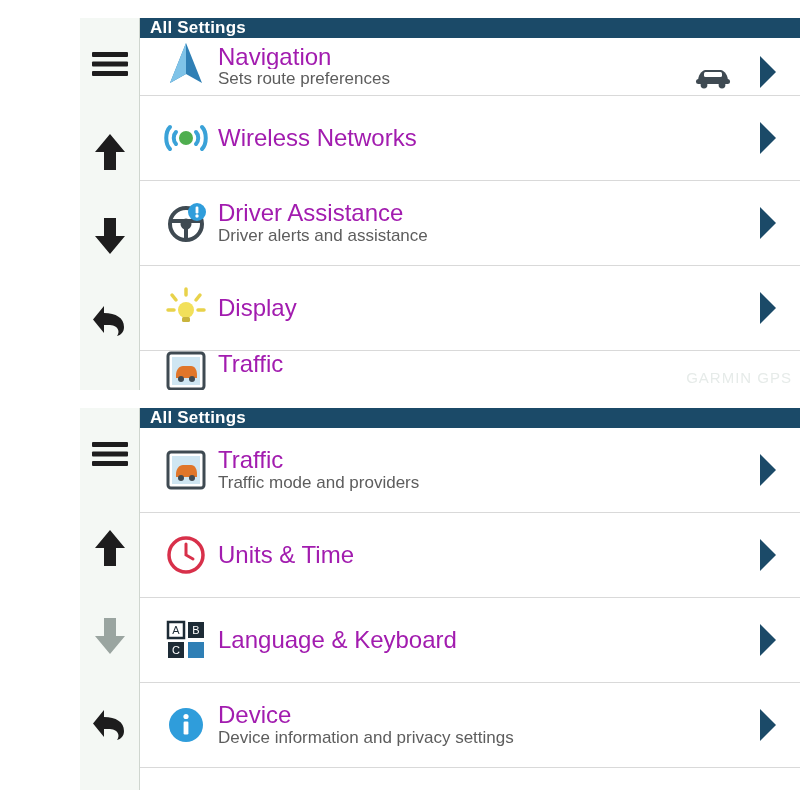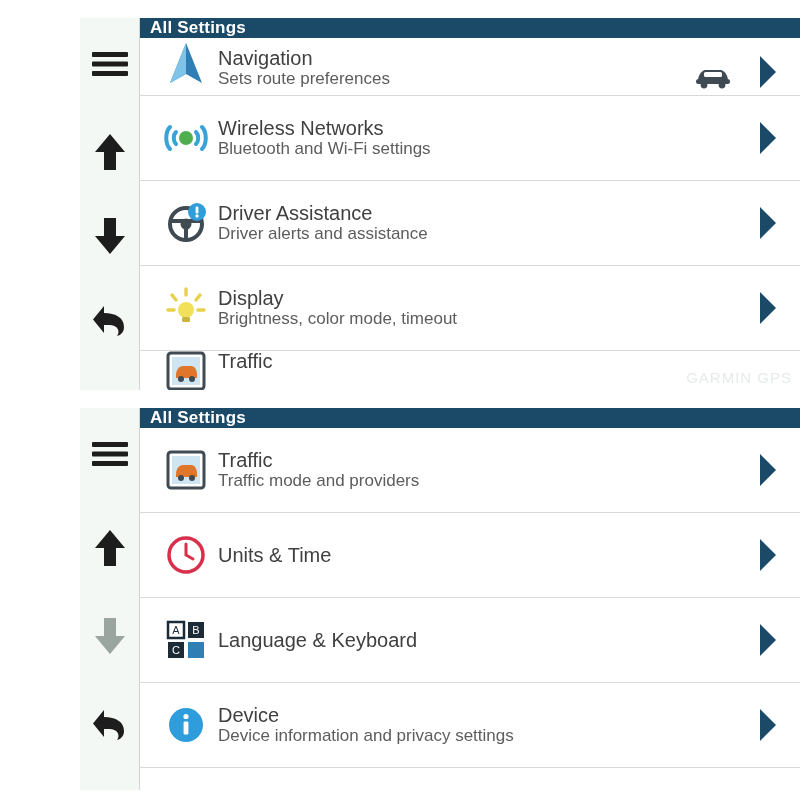--- a/index.html
+++ b/index.html
@@ -90,22 +90,22 @@
     display: flex;
     align-items: center;
     justify-content: center;
   }
   .row-text {
     flex: 1 1 auto;
     padding-left: 4px;
     min-width: 0;
   }
   .row-title {
-    font-size: 20px;
-    color: #404040;
+    font-size: 24px;
+    color: #a21caf;
     line-height: 1.05;
     white-space: nowrap;
     overflow: hidden;
   }
   .row-sub {
     font-size: 17px;
     color: #5d5d5d;
     white-space: nowrap;
     overflow: hidden;
   }
@@ -217,21 +217,20 @@
           <svg width="48" height="34" viewBox="0 0 48 34">
             <path d="M8 6 C3 11 3 23 8 28" stroke="#3aa2d8" stroke-width="4" fill="none" stroke-linecap="round"></path>
             <path d="M14 11 C11 14 11 20 14 23" stroke="#3aa2d8" stroke-width="4" fill="none" stroke-linecap="round"></path>
             <circle cx="24" cy="17" r="7" fill="#4fae4f"></circle>
             <path d="M34 11 C37 14 37 20 34 23" stroke="#3aa2d8" stroke-width="4" fill="none" stroke-linecap="round"></path>
             <path d="M40 6 C45 11 45 23 40 28" stroke="#3aa2d8" stroke-width="4" fill="none" stroke-linecap="round"></path>
           </svg>
         </div>
         <div class="row-text">
           <div class="row-title">Wireless Networks</div>
-          <div class="row-sub">Bluetooth and Wi-Fi settings</div>
         </div>
         <div class="chev">
           <svg width="20" height="34" viewBox="0 0 20 34">
             <path d="M3 1 L19 17 L3 33 Z" fill="#1b4a68"></path>
           </svg>
         </div>
       </div>
 
       <div class="row">
         <div class="row-icon">
@@ -265,21 +264,20 @@
               <path d="M36 9 L32 14"></path>
               <path d="M4 24 L10 24"></path>
               <path d="M40 24 L34 24"></path>
             </g>
             <circle cx="22" cy="24" r="8" fill="#f2e05a"></circle>
             <rect x="18" y="31" width="8" height="5" rx="1.5" fill="#c9b43c"></rect>
           </svg>
         </div>
         <div class="row-text">
           <div class="row-title">Display</div>
-          <div class="row-sub">Brightness, color mode, timeout</div>
         </div>
         <div class="chev">
           <svg width="20" height="34" viewBox="0 0 20 34">
             <path d="M3 1 L19 17 L3 33 Z" fill="#1b4a68"></path>
           </svg>
         </div>
       </div>
 
       <div class="row no-border" style="height:30px; align-items:flex-start;">
         <div class="row-icon" style="height:30px; align-items:flex-start;">

